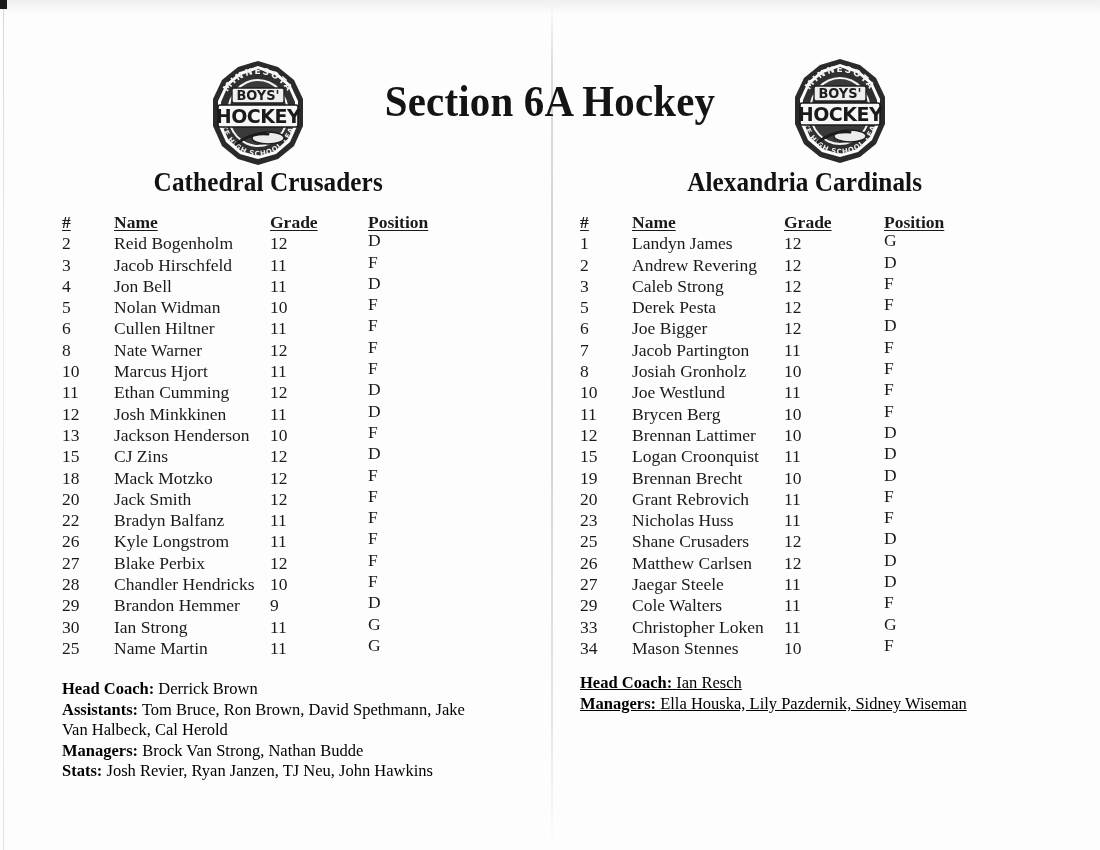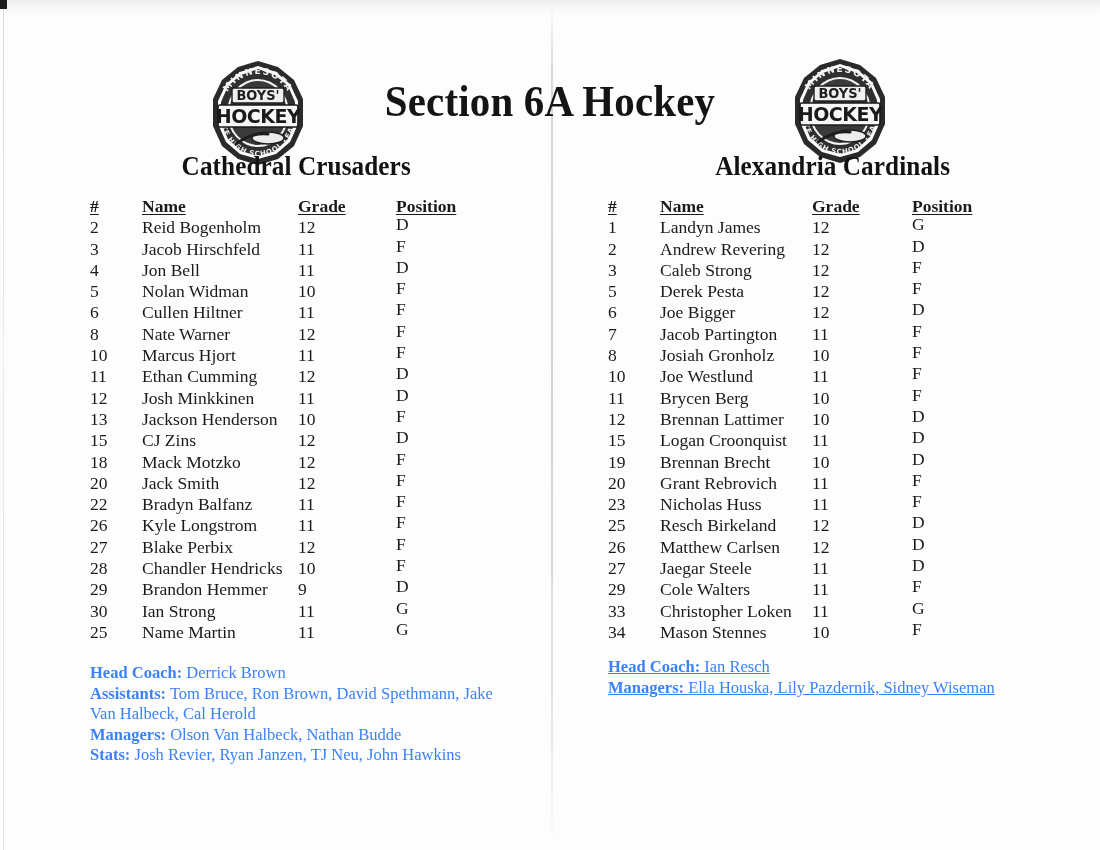--- a/index.html
+++ b/index.html
@@ -88,22 +88,21 @@
     width: 104px;
     height: 110px;
   }
   .logo.left  { left: 206px; top: 32px; }
   .logo.right { left: 788px; top: 30px; }
   .logo svg { display: block; width: 100%; height: 100%; }
 
   
   .team {
     position: absolute;
-    top: 150px;
-    margin-left: 28px;
+    top: 166px;
   }
   .team.cathedral  { left: 62px;  width: 470px; }
   .team.alexandria { left: 580px; width: 460px; }
 
   .team-name {
     font-size: 28px;
     font-weight: bold;
     text-align: center;
     color: #121212;
     letter-spacing: 0.1px;
@@ -156,21 +155,21 @@
 
   
   .team.alexandria .col-grade { left: 204px; }
   .team.alexandria .col-pos   { left: 304px; }
 
   
   .staff {
     margin-top: 18px;
     font-size: 16.5px;
     line-height: 20.5px;
-    color: #3b82f6;
+    color: #000000;
   }
   .staff-line { white-space: normal; }
   .staff-label { font-weight: bold; }
   .staff-value { }
 
   .team.cathedral  .staff { margin-top: 20px; width: 420px; }
   .team.alexandria .staff { margin-top: 14px; width: 430px; text-decoration: underline; }
 </style>
 </head>
 <body>
@@ -380,21 +379,21 @@
           <span class="col-name">Name Martin</span>
           <span class="col-grade">11</span>
           <span class="col-pos">G</span>
         </div>
       </div>
   </div>
 
   <div class="staff" id="staff-cathedral">
       <div class="staff-line"><span class="staff-label">Head Coach:</span> <span class="staff-value">Derrick Brown</span></div>
       <div class="staff-line"><span class="staff-label">Assistants:</span> <span class="staff-value">Tom Bruce, Ron Brown, David Spethmann, Jake Van Halbeck, Cal Herold</span></div>
-      <div class="staff-line"><span class="staff-label">Managers:</span> <span class="staff-value">Olson Van Halbeck, Nathan Budde</span></div>
+      <div class="staff-line"><span class="staff-label">Managers:</span> <span class="staff-value">Brock Van Strong, Nathan Budde</span></div>
       <div class="staff-line"><span class="staff-label">Stats:</span> <span class="staff-value">Josh Revier, Ryan Janzen, TJ Neu, John Hawkins</span></div>
     </div>
 </div>
 
 <div class="team alexandria">
   <div class="team-name">Alexandria Cardinals</div>
 
   <div class="roster">
     <div class="roster-head">
       <span class="col-num">#</span>
@@ -482,21 +481,21 @@
           <span class="col-pos">F</span>
         </div>
         <div class="roster-row">
           <span class="col-num">23</span>
           <span class="col-name">Nicholas Huss</span>
           <span class="col-grade">11</span>
           <span class="col-pos">F</span>
         </div>
         <div class="roster-row">
           <span class="col-num">25</span>
-          <span class="col-name">Resch Birkeland</span>
+          <span class="col-name">Shane Crusaders</span>
           <span class="col-grade">12</span>
           <span class="col-pos">D</span>
         </div>
         <div class="roster-row">
           <span class="col-num">26</span>
           <span class="col-name">Matthew Carlsen</span>
           <span class="col-grade">12</span>
           <span class="col-pos">D</span>
         </div>
         <div class="roster-row">

